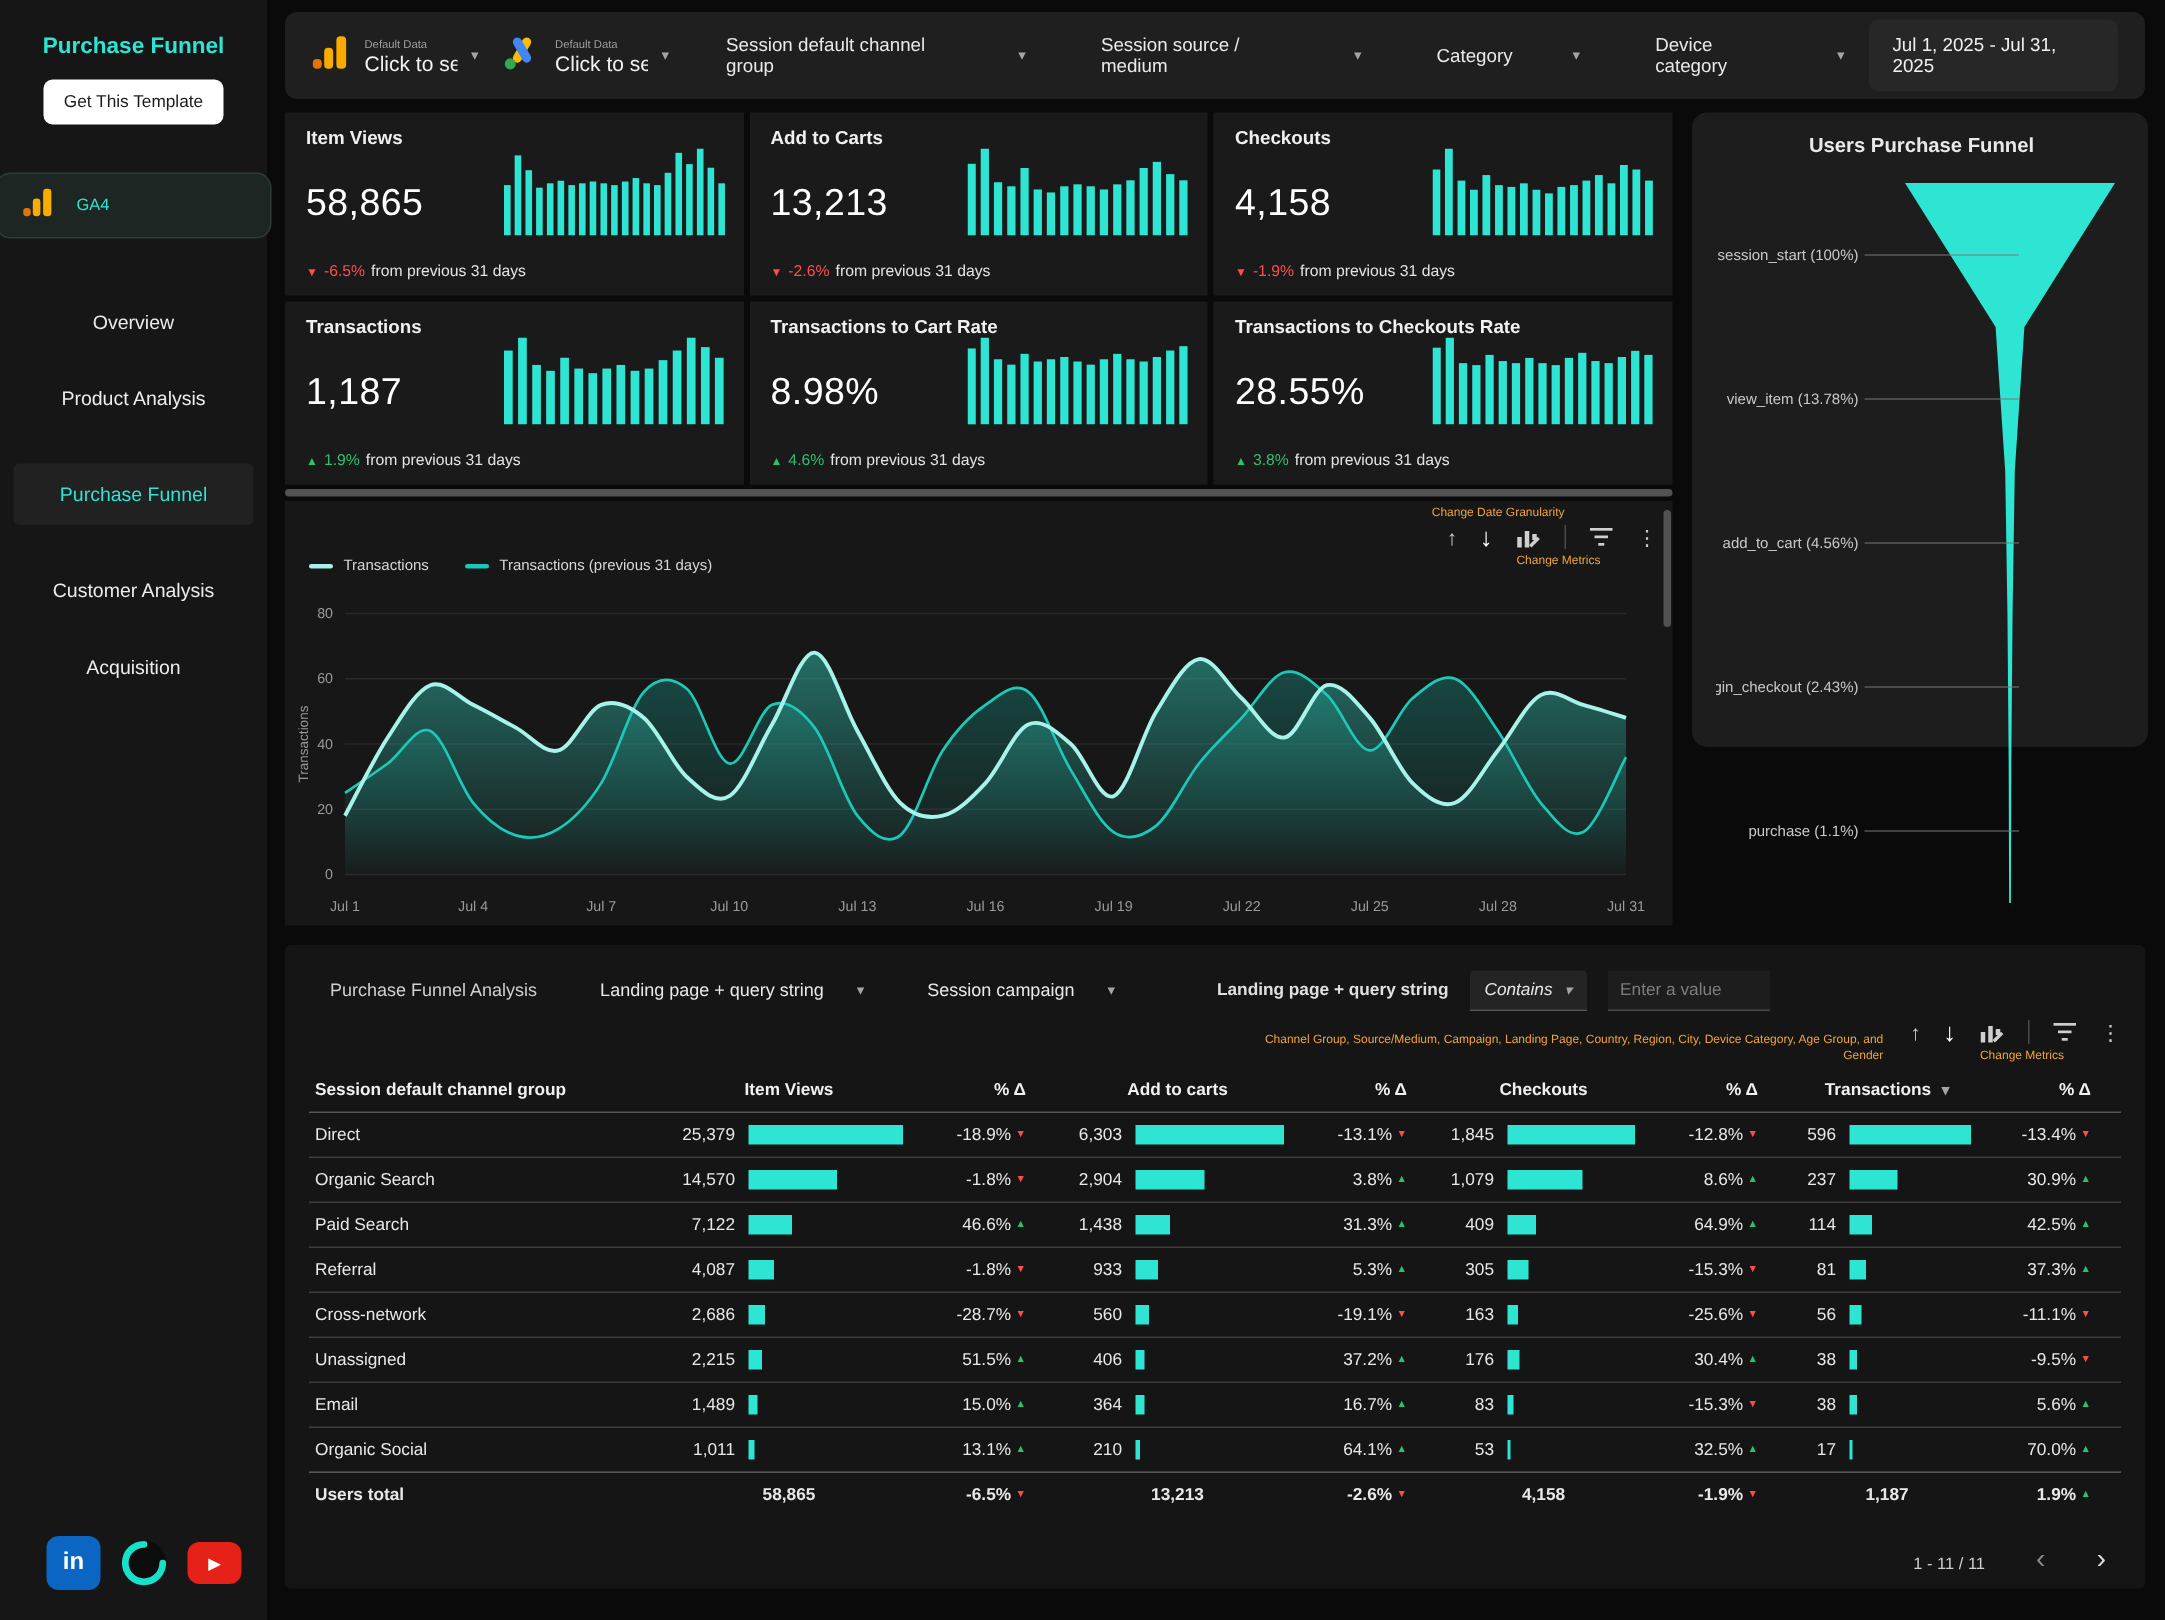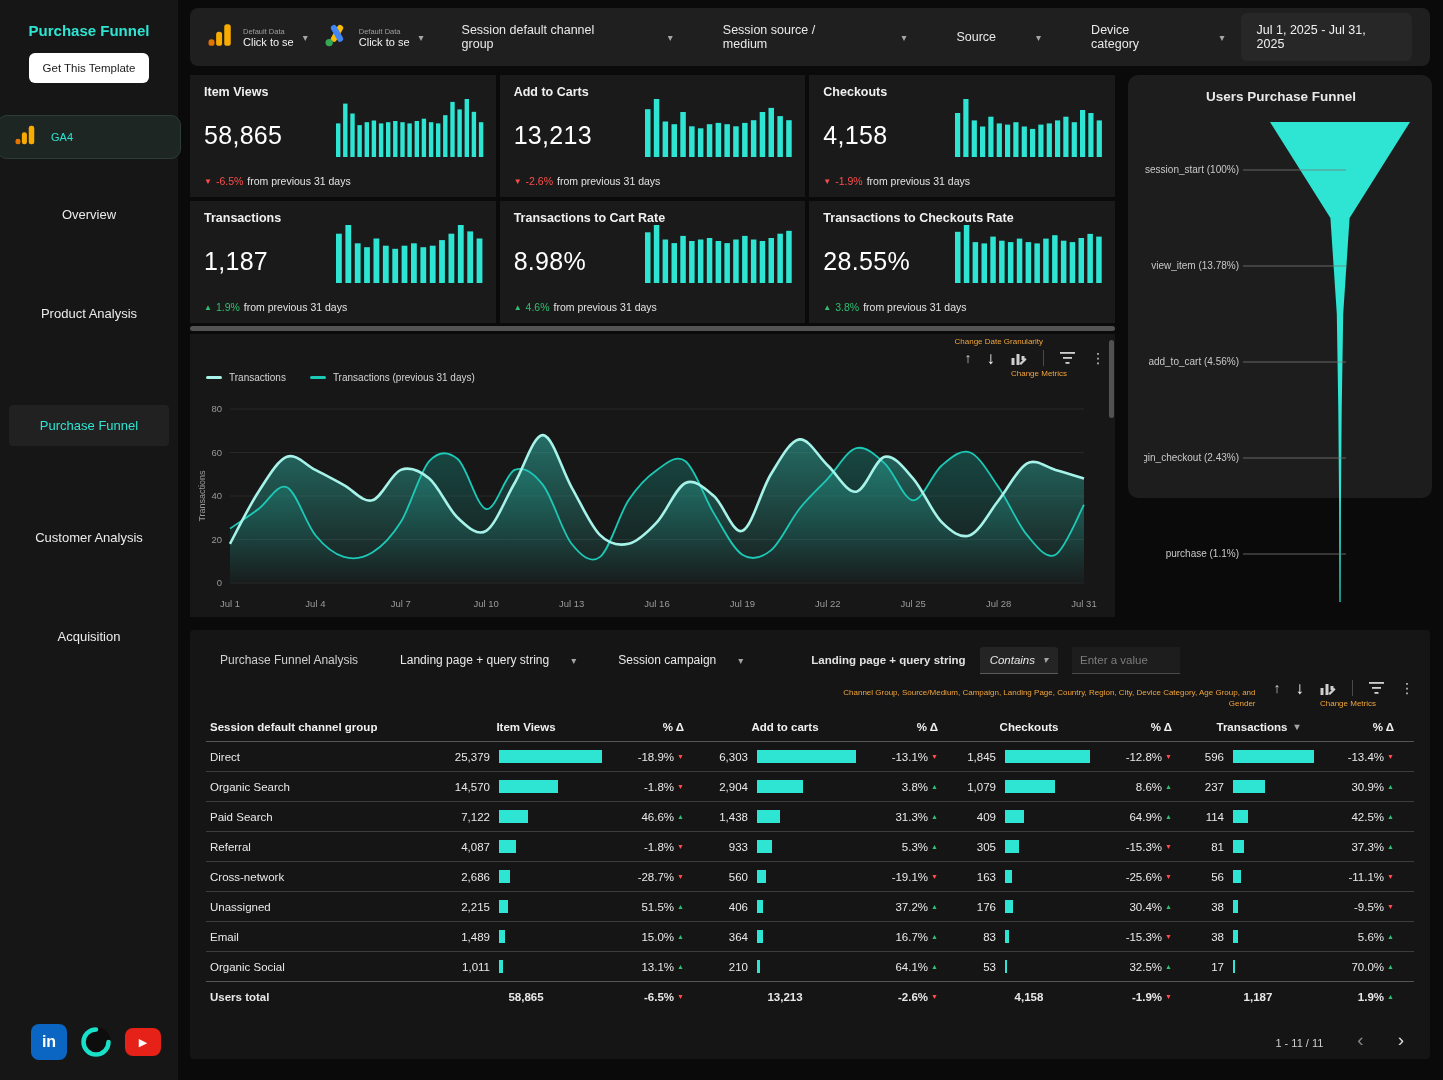--- a/index.html
+++ b/index.html
@@ -11,34 +11,34 @@
   .orange{color:var(--orange,#f0a43c);}
 
   
   .sidebar{position:absolute;left:0;top:0;bottom:0;width:178px;background:#161616;display:flex;flex-direction:column;align-items:center;}
   .sb-title{margin-top:22px;font-size:15px;font-weight:bold;color:var(--accent,#2ee4d2);}
   .sb-btn{margin-top:14px;background:#fff;color:#1c1c1c;border:none;border-radius:6px;font-size:11.5px;padding:9px 14px;font-family:inherit;}
   .src-tile{margin-top:16px;width:184px;height:44px;border-radius:10px;display:flex;align-items:center;gap:14px;padding:0 17px;}
   .src-tile.active{background:#1d2623;border:1px solid #2e3c38;margin-top:32px;}
   .src-label{font-size:11px;color:#e8e8e8;}
   .src-tile.active .src-label{color:var(--accent,#2ee4d2);}
-  .sb-nav{margin-top:48px;display:flex;flex-direction:column;align-items:center;gap:84px;width:100%;}
+  .sb-nav{margin-top:48px;display:flex;flex-direction:column;align-items:center;gap:36px;width:100%;}
   .nav-item{font-size:13px;color:#ececec;}
   .nav-item.active{background:#212121;color:var(--accent,#2ee4d2);width:160px;text-align:center;padding:13px 0;border-radius:4px;}
   .sb-social{position:absolute;bottom:20px;left:31px;display:flex;gap:11px;align-items:center;}
   .soc{width:36px;height:36px;display:flex;align-items:center;justify-content:center;}
   .soc.linkedin{background:#0a66c2;border-radius:8px;color:#fff;font-weight:bold;font-size:16px;}
   .soc.youtube{background:#e62117;border-radius:8px;height:28px;color:#fff;font-size:11px;}
 
   
   .main{position:absolute;left:178px;top:0;right:0;bottom:0;padding:8px 13px 0 12px;}
   .topbar{height:58px;background:#1f1f1f;border-radius:8px;display:flex;align-items:center;gap:16px;padding:0 18px;}
   .src-select{display:flex;align-items:center;gap:9px;}
   .ss-l1{display:block;font-size:7.5px;color:#9f9f9f;max-width:62px;white-space:nowrap;overflow:hidden;}
-  .ss-l2{display:block;font-size:11px;color:#f2f2f2;max-width:62px;white-space:nowrap;overflow:hidden;}
+  .ss-l2{display:block;font-size:14px;color:#f2f2f2;max-width:62px;white-space:nowrap;overflow:hidden;}
   .caret{color:#a5a5a5;font-size:10px;}
   .tb-filters{display:flex;gap:50px;margin-left:22px;}
   .tb-filter{display:flex;align-items:center;gap:40px;font-size:12.5px;color:#e9e9e9;}
   .tb-filter.compact{gap:22px;font-size:12px;}
   .date-range{margin-left:auto;background:#272727;border-radius:6px;padding:10px 16px;font-size:12.5px;color:#f0f0f0;}
 
   
   .content{display:flex;gap:13px;margin-top:9px;}
   .left{width:925px;flex:none;}
   .score-grid{display:grid;grid-template-columns:repeat(3,1fr);grid-template-rows:122px 122px;gap:4px;}
@@ -181,21 +181,21 @@
     <div class="tb-filters" data-interactable="false">
       <div class="tb-filter" data-interactable="true">
         <span data-interactable="false">Session default channel group</span>
           <span class="caret" data-interactable="false">▾</span>
       </div>
       <div class="tb-filter" data-interactable="true">
         <span data-interactable="false">Session source / medium</span>
           <span class="caret" data-interactable="false">▾</span>
       </div>
       <div class="tb-filter" data-interactable="true">
-        <span data-interactable="false">Source</span>
+        <span data-interactable="false">Category</span>
           <span class="caret" data-interactable="false">▾</span>
       </div>
       <div class="tb-filter" data-interactable="true">
         <span data-interactable="false">Device category</span>
           <span class="caret" data-interactable="false">▾</span>
       </div>
     </div>
     <div class="date-range" data-interactable="true"><span data-interactable="false">Jul 1, 2025 - Jul 31, 2025</span></div>
   </header>
 

